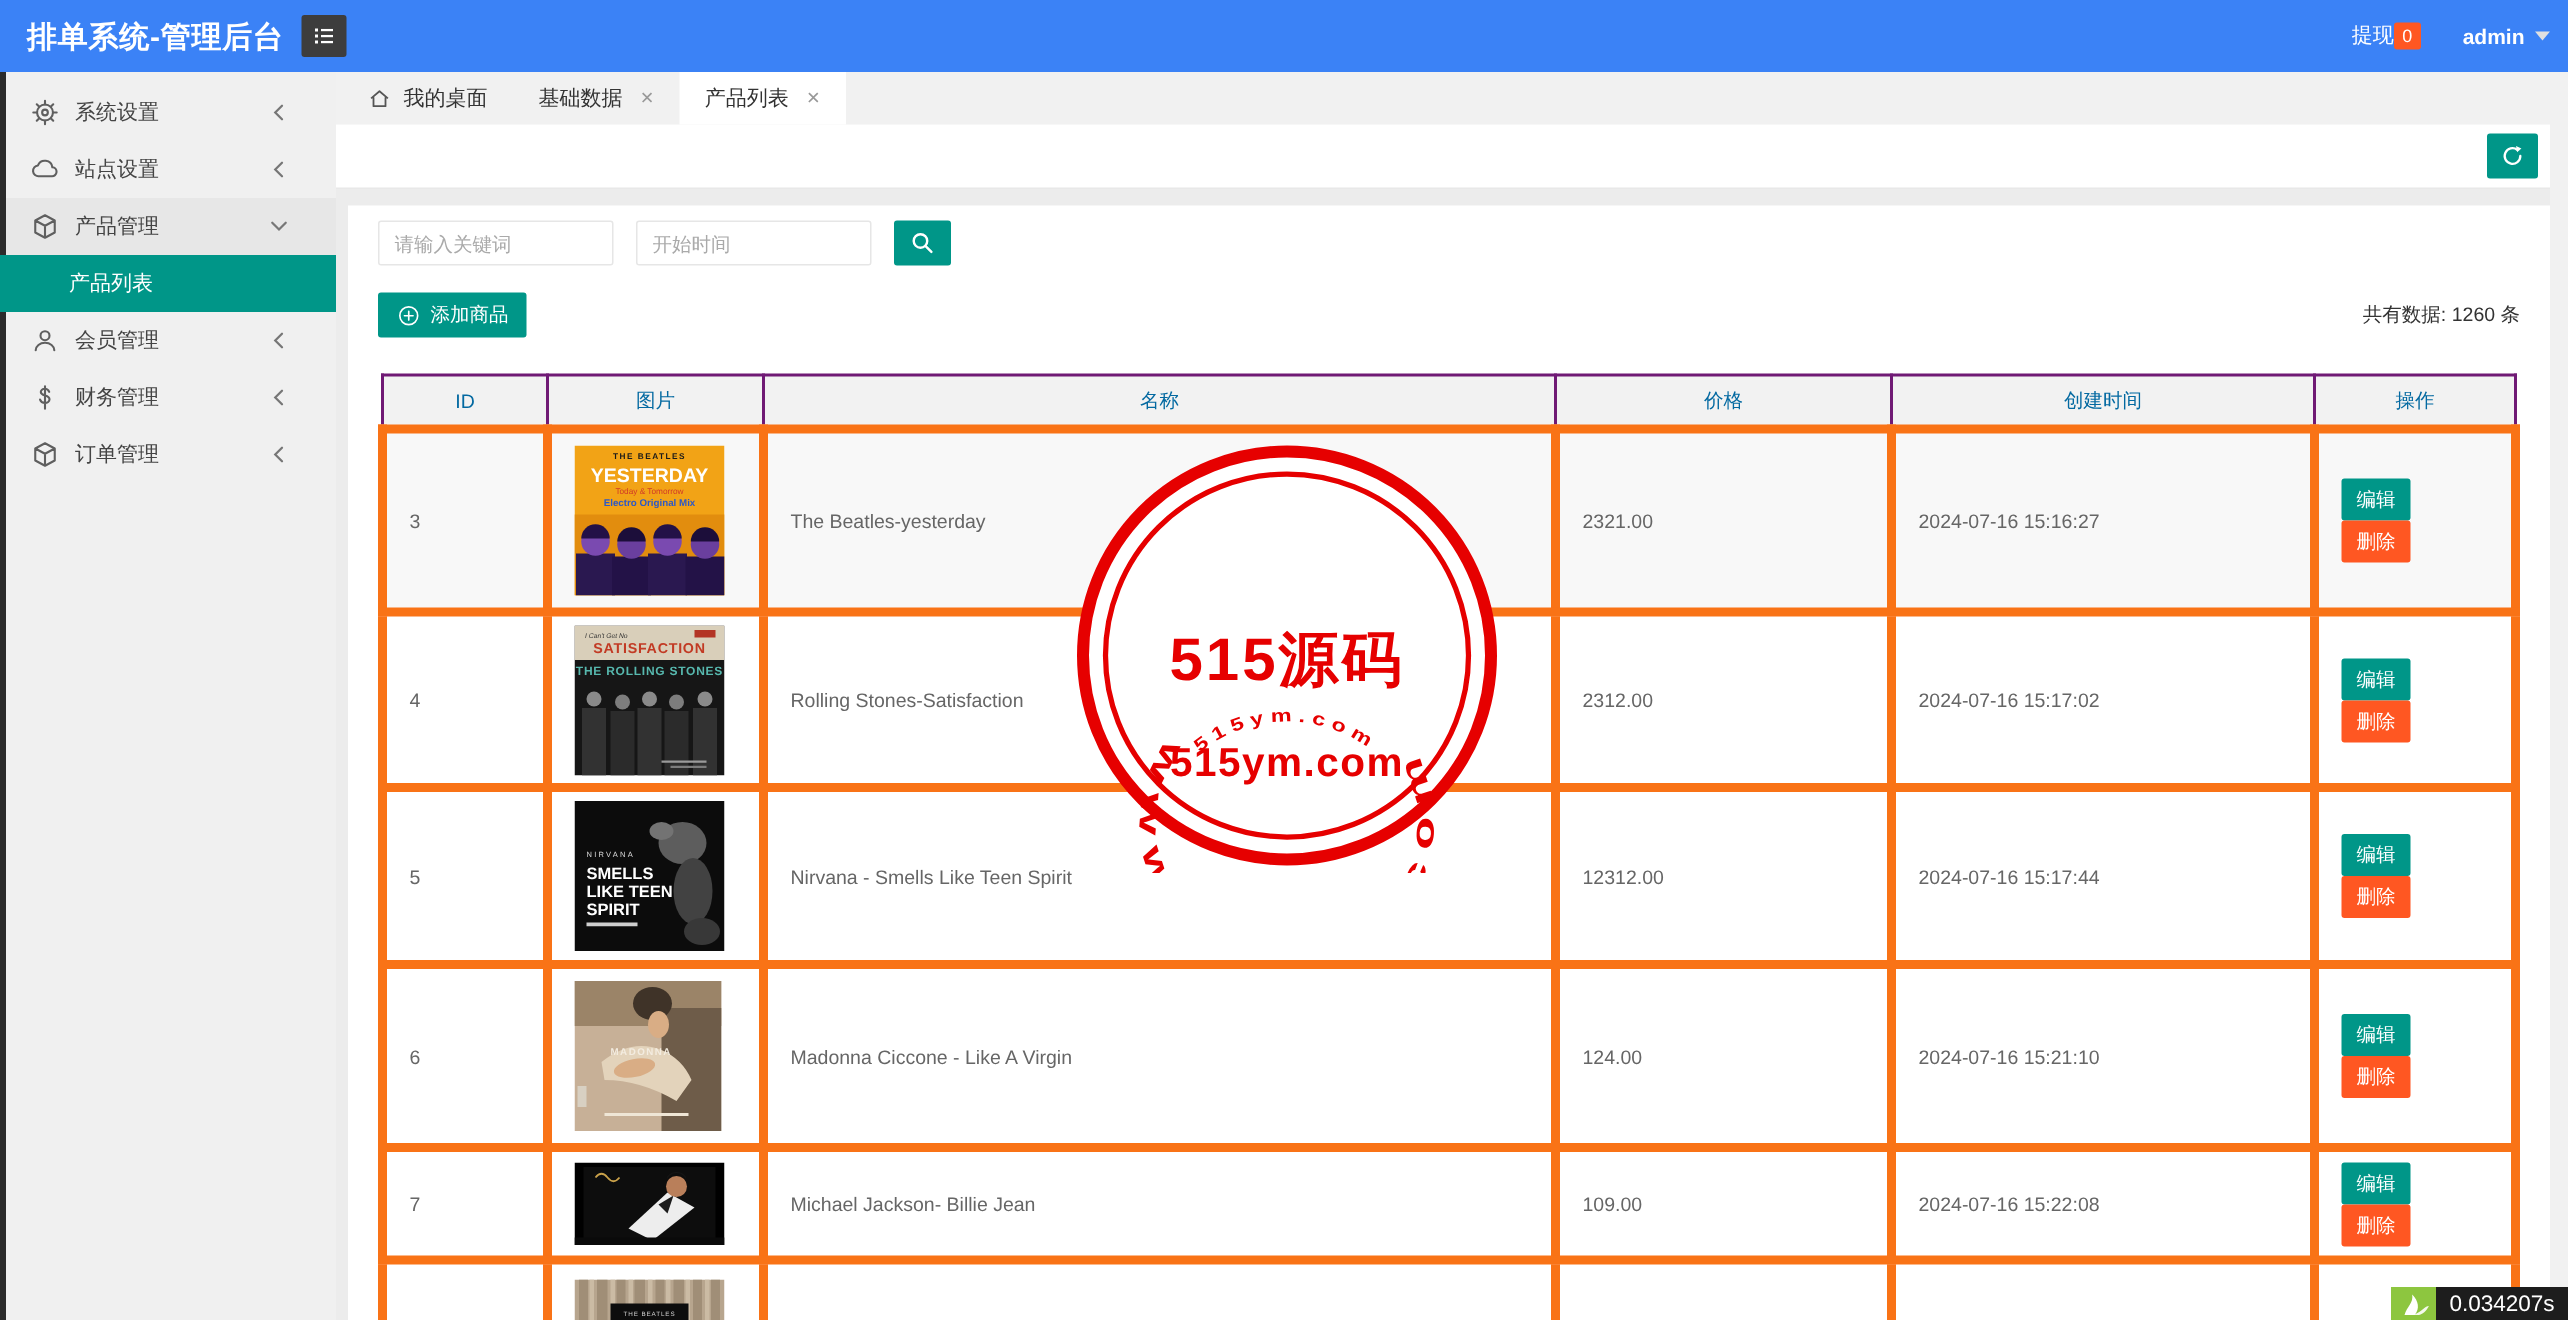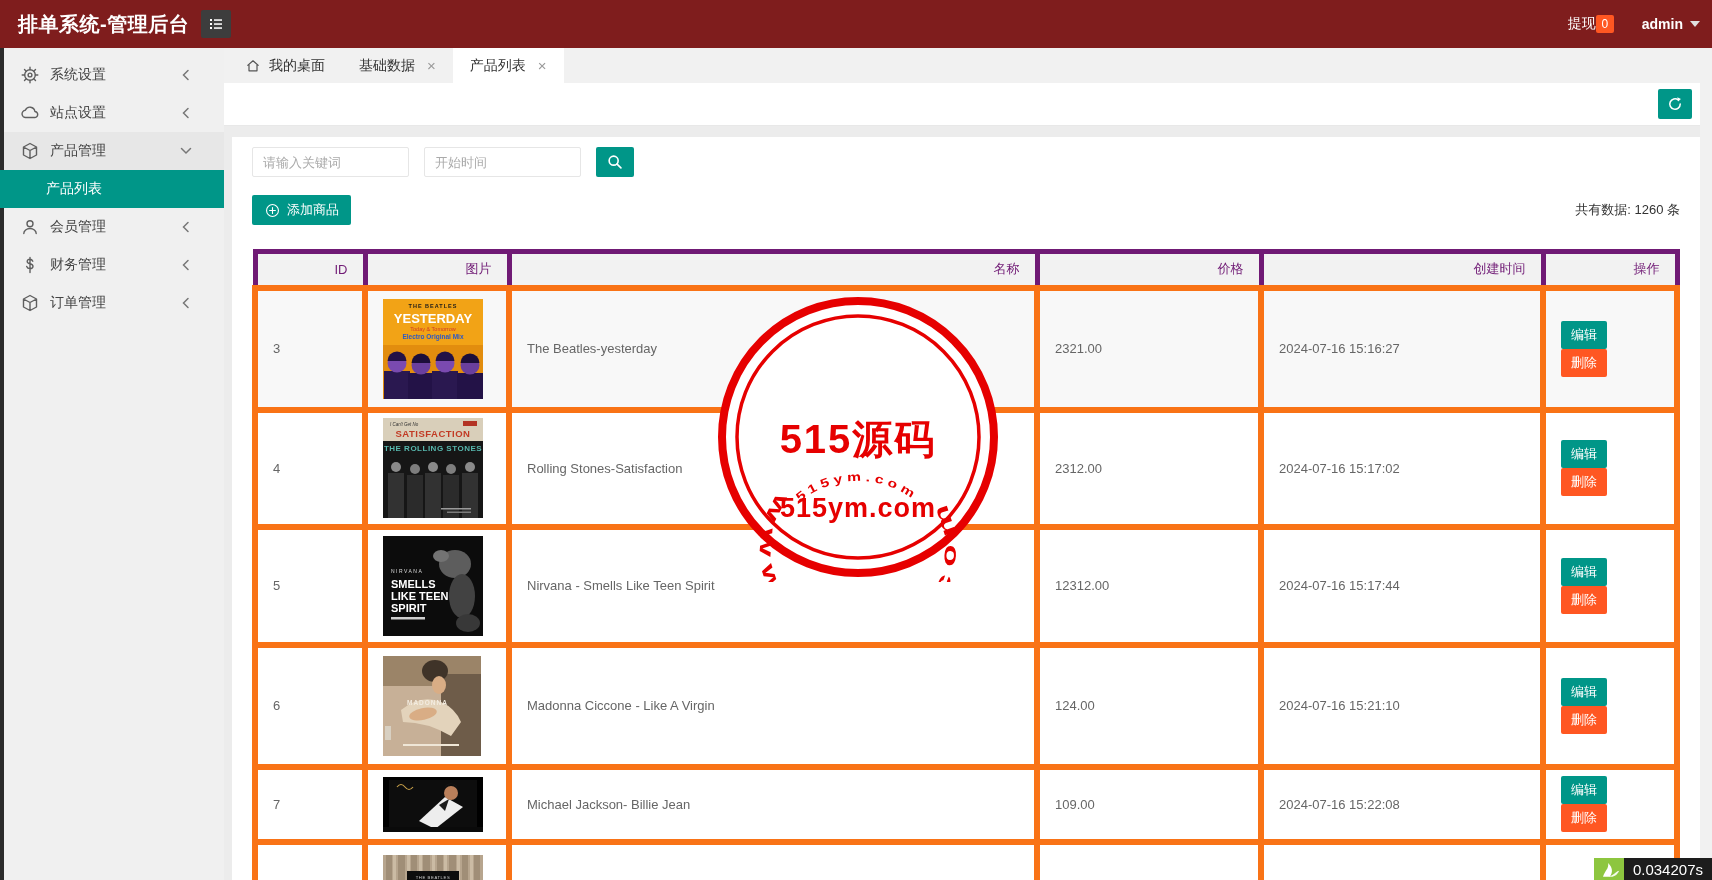--- a/index.html
+++ b/index.html
@@ -1,20 +1,20 @@
 <!DOCTYPE html>
 <html><head>
 <meta charset="utf-8">
 <style>
   * { margin:0; padding:0; box-sizing:border-box; }
   html,body { width:1712px; height:880px; overflow:hidden; }
   body { font-family:"Liberation Sans", sans-serif; background:#ececec; position:relative; }
 
   
-  .topbar { height:48px; background:#7f1d1d; display:flex; align-items:center; color:#fff; position:relative; z-index:6; }
+  .topbar { height:48px; background:#3b82f6; display:flex; align-items:center; color:#fff; position:relative; z-index:6; }
   .brand { width:201px; padding-left:18px; font-size:20px; font-weight:bold; letter-spacing:.5px; white-space:nowrap; }
   .hamburger { width:30px; height:28px; background:#3d3d3d; border-radius:2px; display:flex; align-items:center; justify-content:center; cursor:pointer; }
   .topbar-right { margin-left:auto; display:flex; align-items:center; padding-right:12px; font-size:14px; }
   .withdraw-label { margin-right:0; }
   .badge { min-width:18px; height:18px; background:#ff5722; border-radius:2px; display:flex; align-items:center; justify-content:center; font-size:12px; padding:0 4px; }
   .admin { display:flex; align-items:center; gap:7px; margin-left:28px; font-weight:bold; cursor:pointer; }
   .caret-down { width:0; height:0; border-left:5px solid transparent; border-right:5px solid transparent; border-top:6px solid #e0e0e0; }
 
   
   .layout { display:flex; height:832px; }
@@ -45,21 +45,21 @@
   .search-row { display:flex; align-items:center; }
   .inp { width:157px; height:30px; border:1px solid #e6e6e6; border-radius:2px; padding:0 10px; font-size:13px; color:#333; outline:none; margin-right:15px; font-family:"Liberation Sans",sans-serif; }
   .inp::placeholder { color:#aaa; }
   .search-btn { width:38px; height:30px; background:#009688; border:none; border-radius:2px; cursor:pointer; display:flex; align-items:center; justify-content:center; }
   .actions-row { margin-top:18px; display:flex; align-items:center; justify-content:space-between; }
   .add-btn { height:30px; background:#009688; color:#fff; border:none; border-radius:2px; font-size:13px; display:flex; align-items:center; gap:6px; padding:0 12px; cursor:pointer; font-family:"Liberation Sans",sans-serif; }
   .total { font-size:13px; color:#333; }
 
   
   table { border-collapse:collapse; width:100%; margin-top:24px; table-layout:fixed; }
-  th { background:#f2f2f2; font-weight:normal; text-align:right; font-size:13px; color:#701a75; height:36px; padding:0 15px; border:5px solid #701a75; }
+  th { background:#f2f2f2; font-weight:normal; text-align:center; font-size:13px; color:#0369a1; height:36px; padding:0 15px; border:2px solid #701a75; }
   td { font-size:13px; color:#666; padding:0 15px; border:6px solid #f97316; vertical-align:middle; background:#fff; }
   tr.hovered td { background:#f8f8f8; }
   tr.h122 td { height:122px; } tr.h117 td { height:117px; } tr.h118 td { height:118px; }
   tr.h75 td { height:75px; } tr.h43 td { height:43px; border-bottom:none; }
   .art { display:block; }
   .btn-edit { background:#009688; color:#fff; border:none; border-radius:2px; height:28px; padding:0 10px; font-size:13px; cursor:pointer; margin-right:9px; font-family:"Liberation Sans",sans-serif; }
   .btn-del { background:#ff5722; color:#fff; border:none; border-radius:2px; height:28px; padding:0 10px; font-size:13px; cursor:pointer; font-family:"Liberation Sans",sans-serif; }
 
   
   .scroll-strip { position:absolute; right:0; top:48px; width:12px; height:832px; background:#f1f1f1; z-index:5; }

